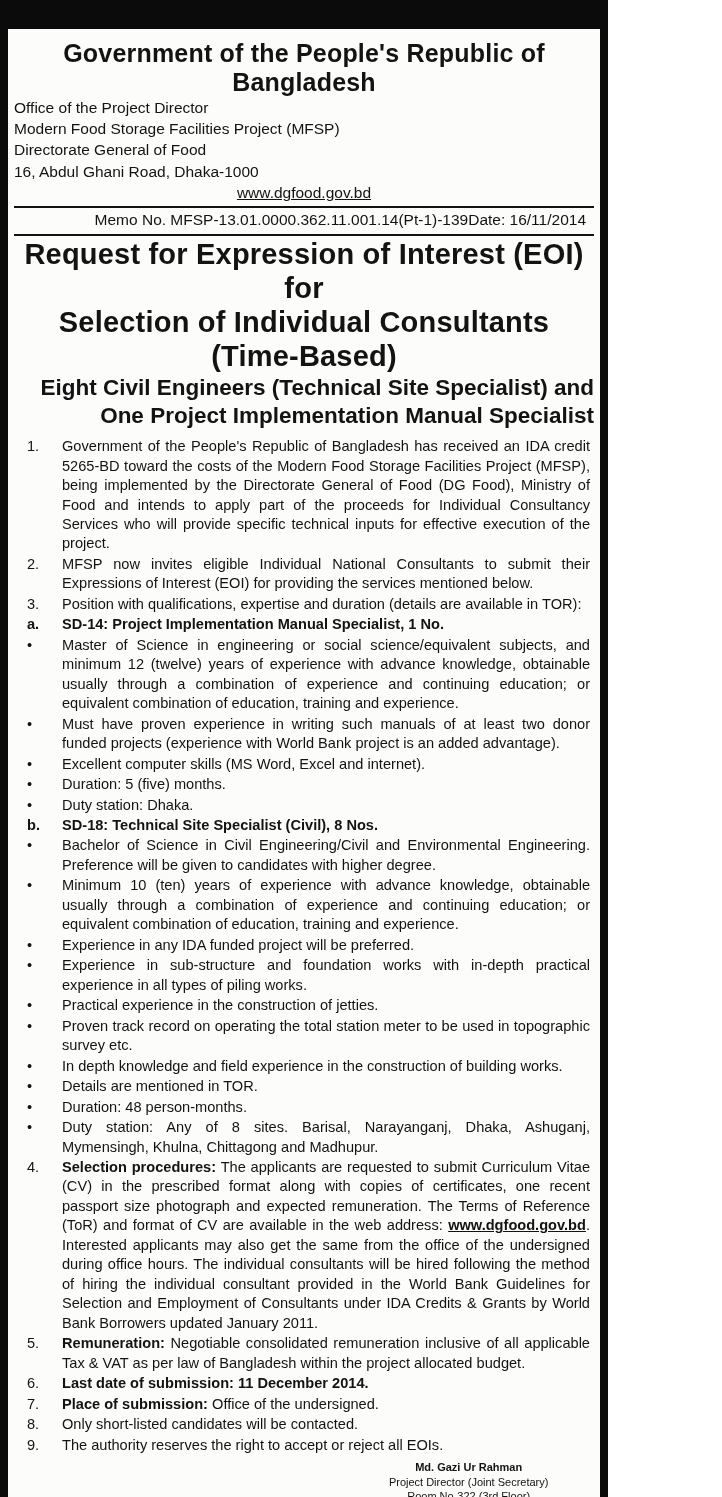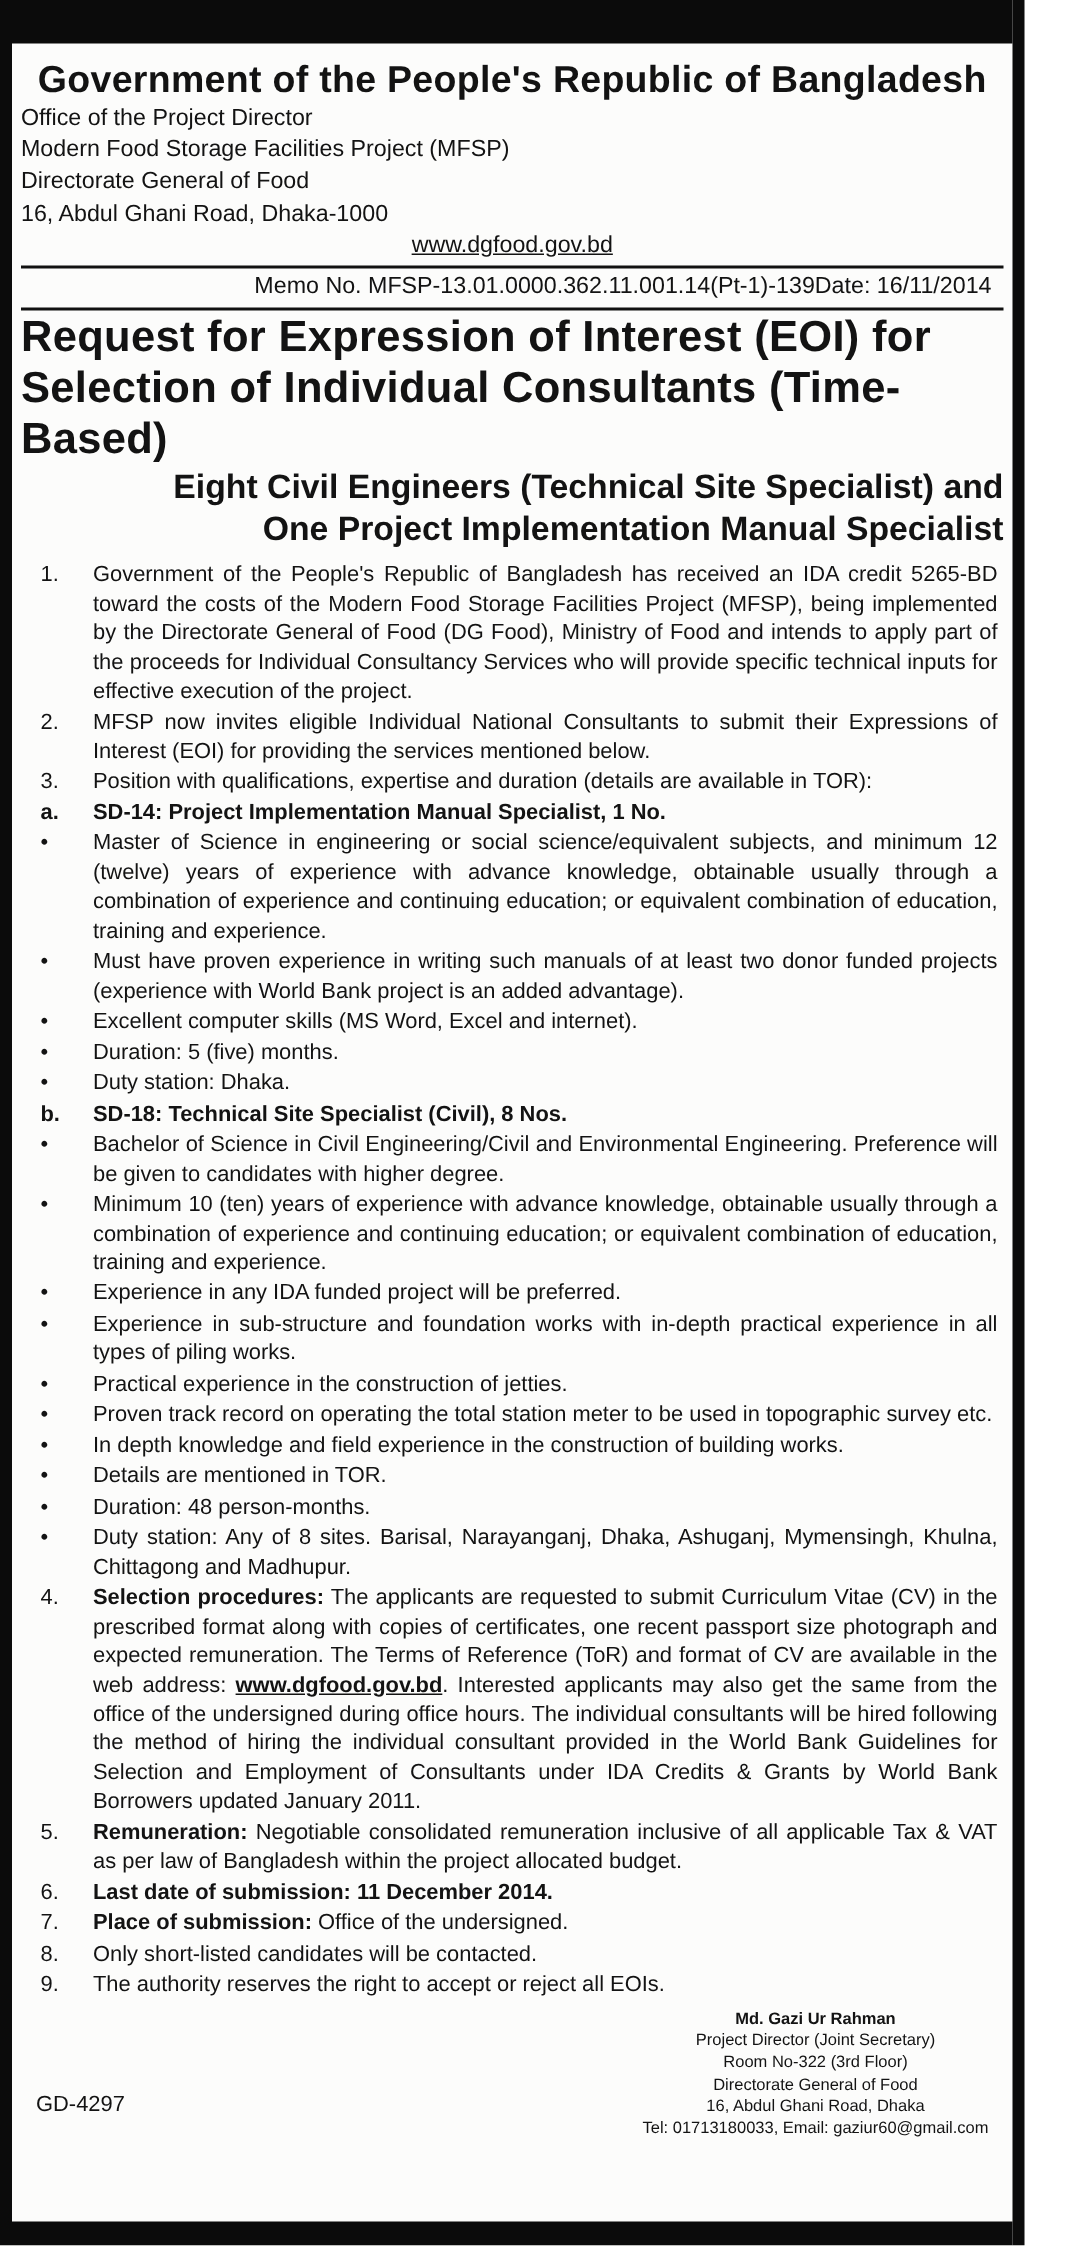--- a/index.html
+++ b/index.html
@@ -2,37 +2,37 @@
 <html><head>
 <meta charset="utf-8">
 <style>
   * { margin:0; padding:0; box-sizing:border-box; }
   html,body { background:#ffffff; }
   body {
     width:722px; height:1497px; overflow:hidden;
     font-family:"Liberation Sans", sans-serif; color:#131313;
   }
   .page {
-    width:683px; height:1497px; background:#fcfcfb;
+    width:608px; height:1497px; background:#fcfcfb;
     border-left:8px solid #0b0b0b; border-right:8px solid #0b0b0b;
     display:flex; flex-direction:column;
   }
   .top-bar { height:29px; background:#0b0b0b; flex:0 0 auto; }
   .bottom-bar { height:16px; background:#0b0b0b; flex:0 0 auto; margin-top:auto; }
   .content { padding:4px 6px 0 6px; flex:1 1 auto; }
 
   
   .org-title { text-align:center; font-size:25px; font-weight:bold; margin-top:6px; letter-spacing:0.2px; }
   .header-line { text-align:left; font-size:15.5px; line-height:1.37; }
   .website { text-align:center; font-size:15.5px; line-height:1.37; text-decoration:underline; }
   .rule { border-top:2px solid #111; margin:3px 0 2px 0; }
   .memo-row { display:flex; justify-content:flex-end; font-size:15.5px; padding:1px 8px 2px 8px; }
 
   
-  .title-main { text-align:left; font-weight:bold; font-size:29px; line-height:1.17; letter-spacing:0.2px; }
+  .title-main { text-align:center; font-weight:bold; font-size:29px; line-height:1.17; letter-spacing:0.2px; }
   .title-sub  { text-align:right; font-weight:bold; font-size:22.5px; line-height:1.25; }
   .title-block { margin:2px 0 7px 0; }
 
   
   .body-list { margin-top:2px; }
   .list-item { display:flex; font-size:14.6px; line-height:1.335; margin-bottom:1px; }
   .marker { flex:0 0 48px; padding-left:13px; }
   .marker.b { font-weight:bold; }
   .item-text { flex:1 1 auto; text-align:justify; padding-right:4px; }
   .item-text b { font-weight:bold; }

